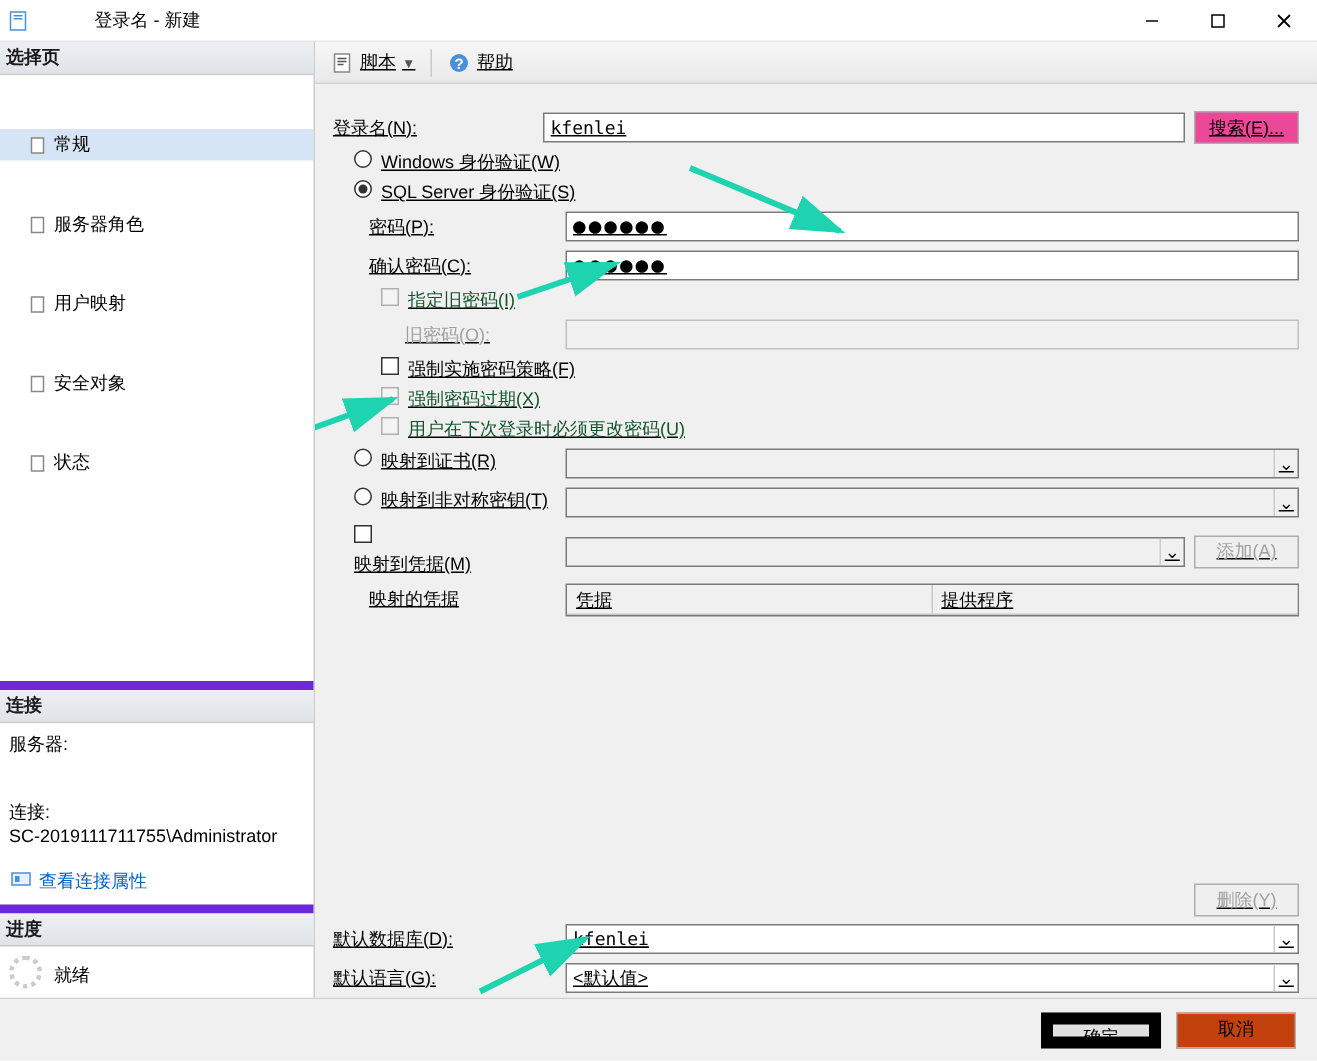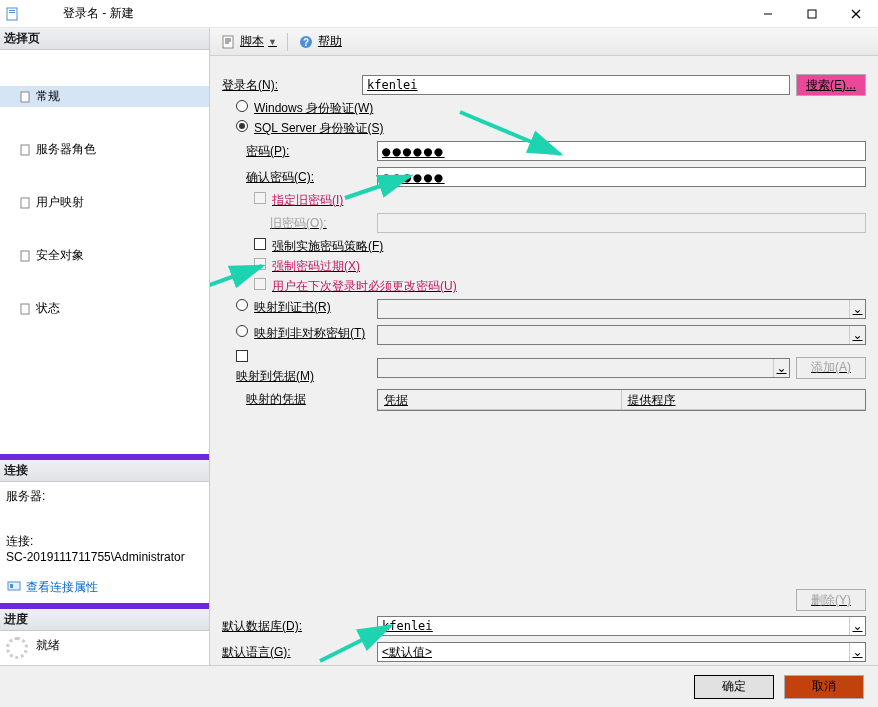--- a/index.html
+++ b/index.html
@@ -108,21 +108,21 @@
     .sidebar-content {
       padding: 6px 6px;
       font-size: 12px;
       color: #000;
     }
     .link {
       color: #0066cc;
     }
     .progress-row {
       display: flex;
-      align-items: flex-start;
+      align-items: flex-end;
       gap: 8px;
       padding: 6px;
     }
     .spinner {
       width: 22px;
       height: 22px;
       border: 3px dotted #ccc;
       border-radius: 50%;
     }
     .content {
@@ -231,21 +231,21 @@
       width: 12px;
       height: 12px;
       border: 1px solid #333;
       background: #fff;
       display: inline-block;
     }
     .checkbox.disabled {
       border-color: #b0b0b0;
       background: #f4f4f4;
     }
-    .disabled-text { color: #be185d; }
+    .disabled-text { color: #14532d; }
     .combo {
       flex: 1;
       height: 20px;
       border: 1px solid #7a7a7a;
       background: #f0f0f0;
       display: flex;
       align-items: center;
       justify-content: space-between;
       padding-left: 4px;
     }
@@ -299,21 +299,21 @@
       gap: 10px;
     }
     .footer-btn {
       min-width: 80px;
       height: 24px;
       background: #c2410c;
       border: 1px solid #adadad;
       font-size: 12px;
     }
     .footer-btn.primary {
-      border: 1px solid #000000;
+      border: 8px solid #000000;
       background: #e1e1e1;
     }
     .arrow-annot {
       position: absolute;
       pointer-events: none;
     }
     .small-icon-svg { width: 16px; height: 16px; }
     .dropdown-caret {
       font-size: 9px;
       color: #555;

